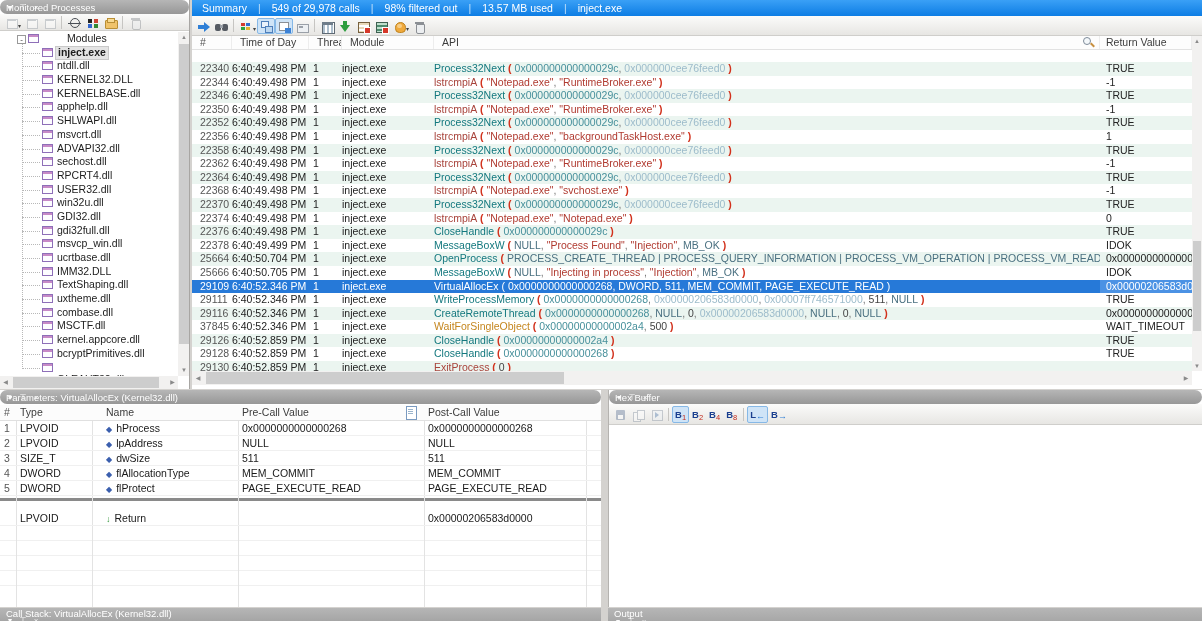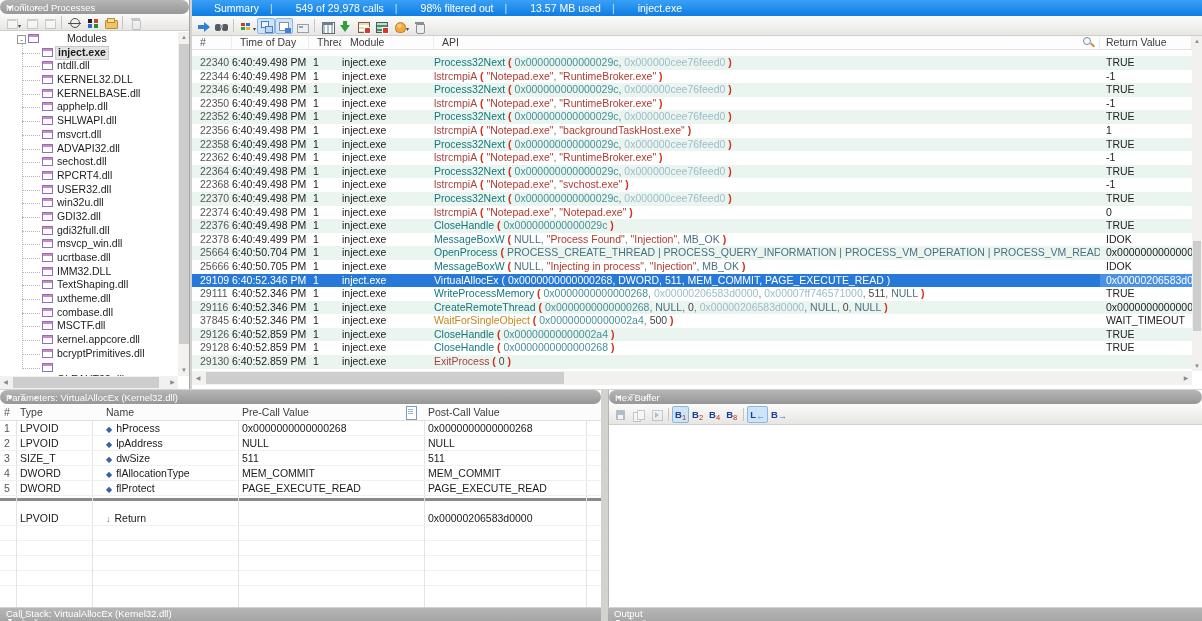--- a/index.html
+++ b/index.html
@@ -119,27 +119,27 @@
   
   .sb { position:absolute; background:#f2f1f0; }
   .sb-btn { position:absolute; background:#f2f1f0; color:#8a8a8a; font-size:6px; text-align:center; }
   .sb-thumb { position:absolute; background:#cdcdcd; }
 
   
   #calls-panel { left:192px; top:0; width:1010px; height:389px; background:#fff; }
   #summary-bar { position:absolute; left:0; top:0; width:1010px; height:16px;
       background:linear-gradient(#3aa0f6,#0d7de4); color:#fff; font-size:10.5px; line-height:16px;
       display:flex; gap:0; padding-left:10px; white-space:nowrap; }
-  #summary-bar .seg { flex:none;margin-left:12px; }
+  #summary-bar .seg { flex:none; }
   #summary-bar .pipe { color:#bfe0fb; margin:0 11px; flex:none; }
   #calls-toolbar { position:absolute; left:0; top:16px; width:1010px; height:20px; }
   #calls-header { position:absolute; left:0; top:36px; width:1000px; height:14px; background:#fdfdfd;
       border-bottom:1px solid #e2e2e2; display:flex; font-size:10.5px; color:#3c3c3c; line-height:13px; }
   #calls-header .hc { border-right:1px solid #ededed; padding-left:8px; white-space:nowrap; overflow:hidden; }
-  #calls-rows { position:absolute; left:0; top:56px; width:1000px; height:313px; overflow:hidden; }
+  #calls-rows { position:absolute; left:0; top:62px; width:1000px; height:313px; overflow:hidden; }
   .c-row { display:flex; height:13.6px; line-height:13.6px; font-size:10.5px; color:#222; white-space:nowrap; }
   .c-row.alt { background:#ebf5f0; }
   .c-row.sel { background:#2679d8; color:#fff; }
   .c-row.sel .cell, .c-row.sel .seg-any { color:#fff !important; }
   .cell { overflow:hidden; flex:none; }
   .w-num { width:40px; padding-left:8px; color:#555; }
   .w-time { width:77px; }
   .w-thread { width:33px; padding-left:4px; }
   .w-module { width:92px; }
   .w-api { width:666px; }

